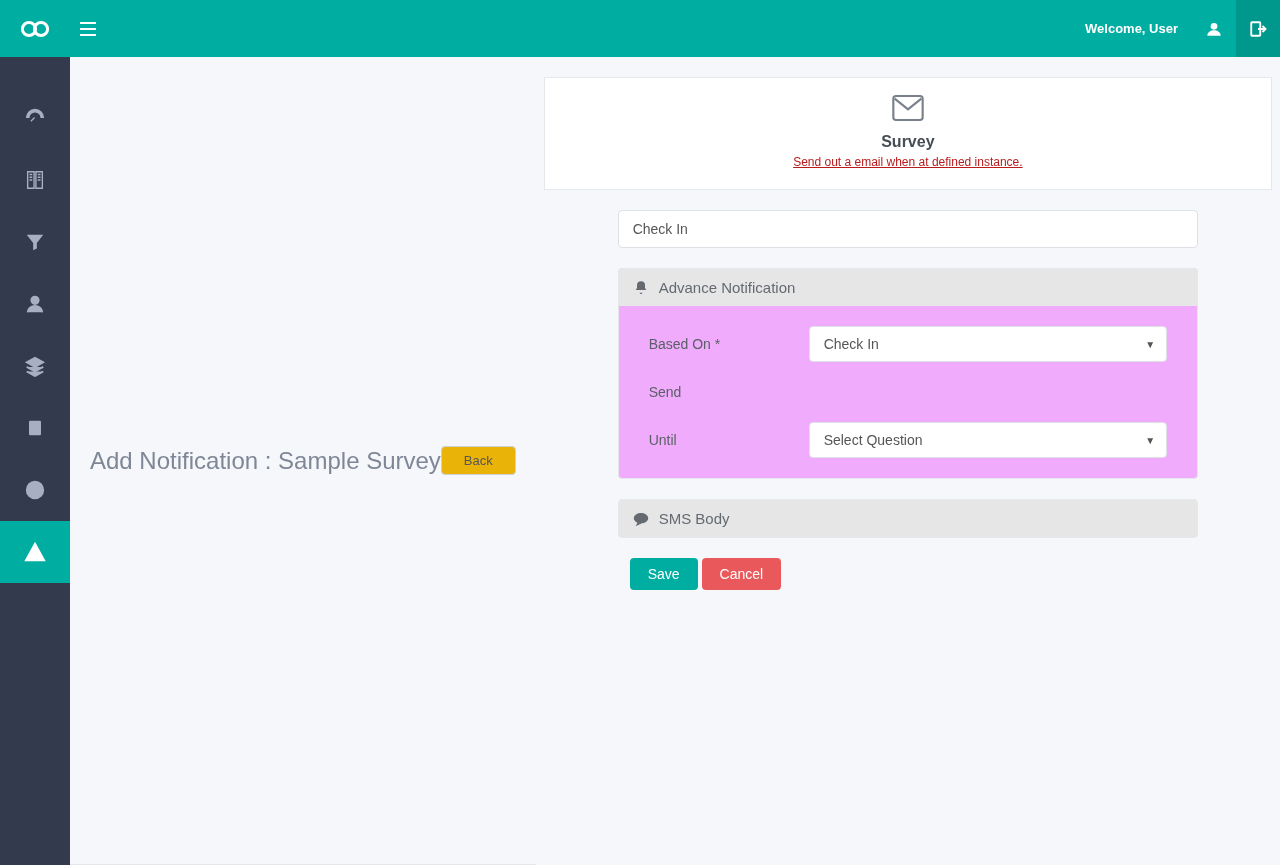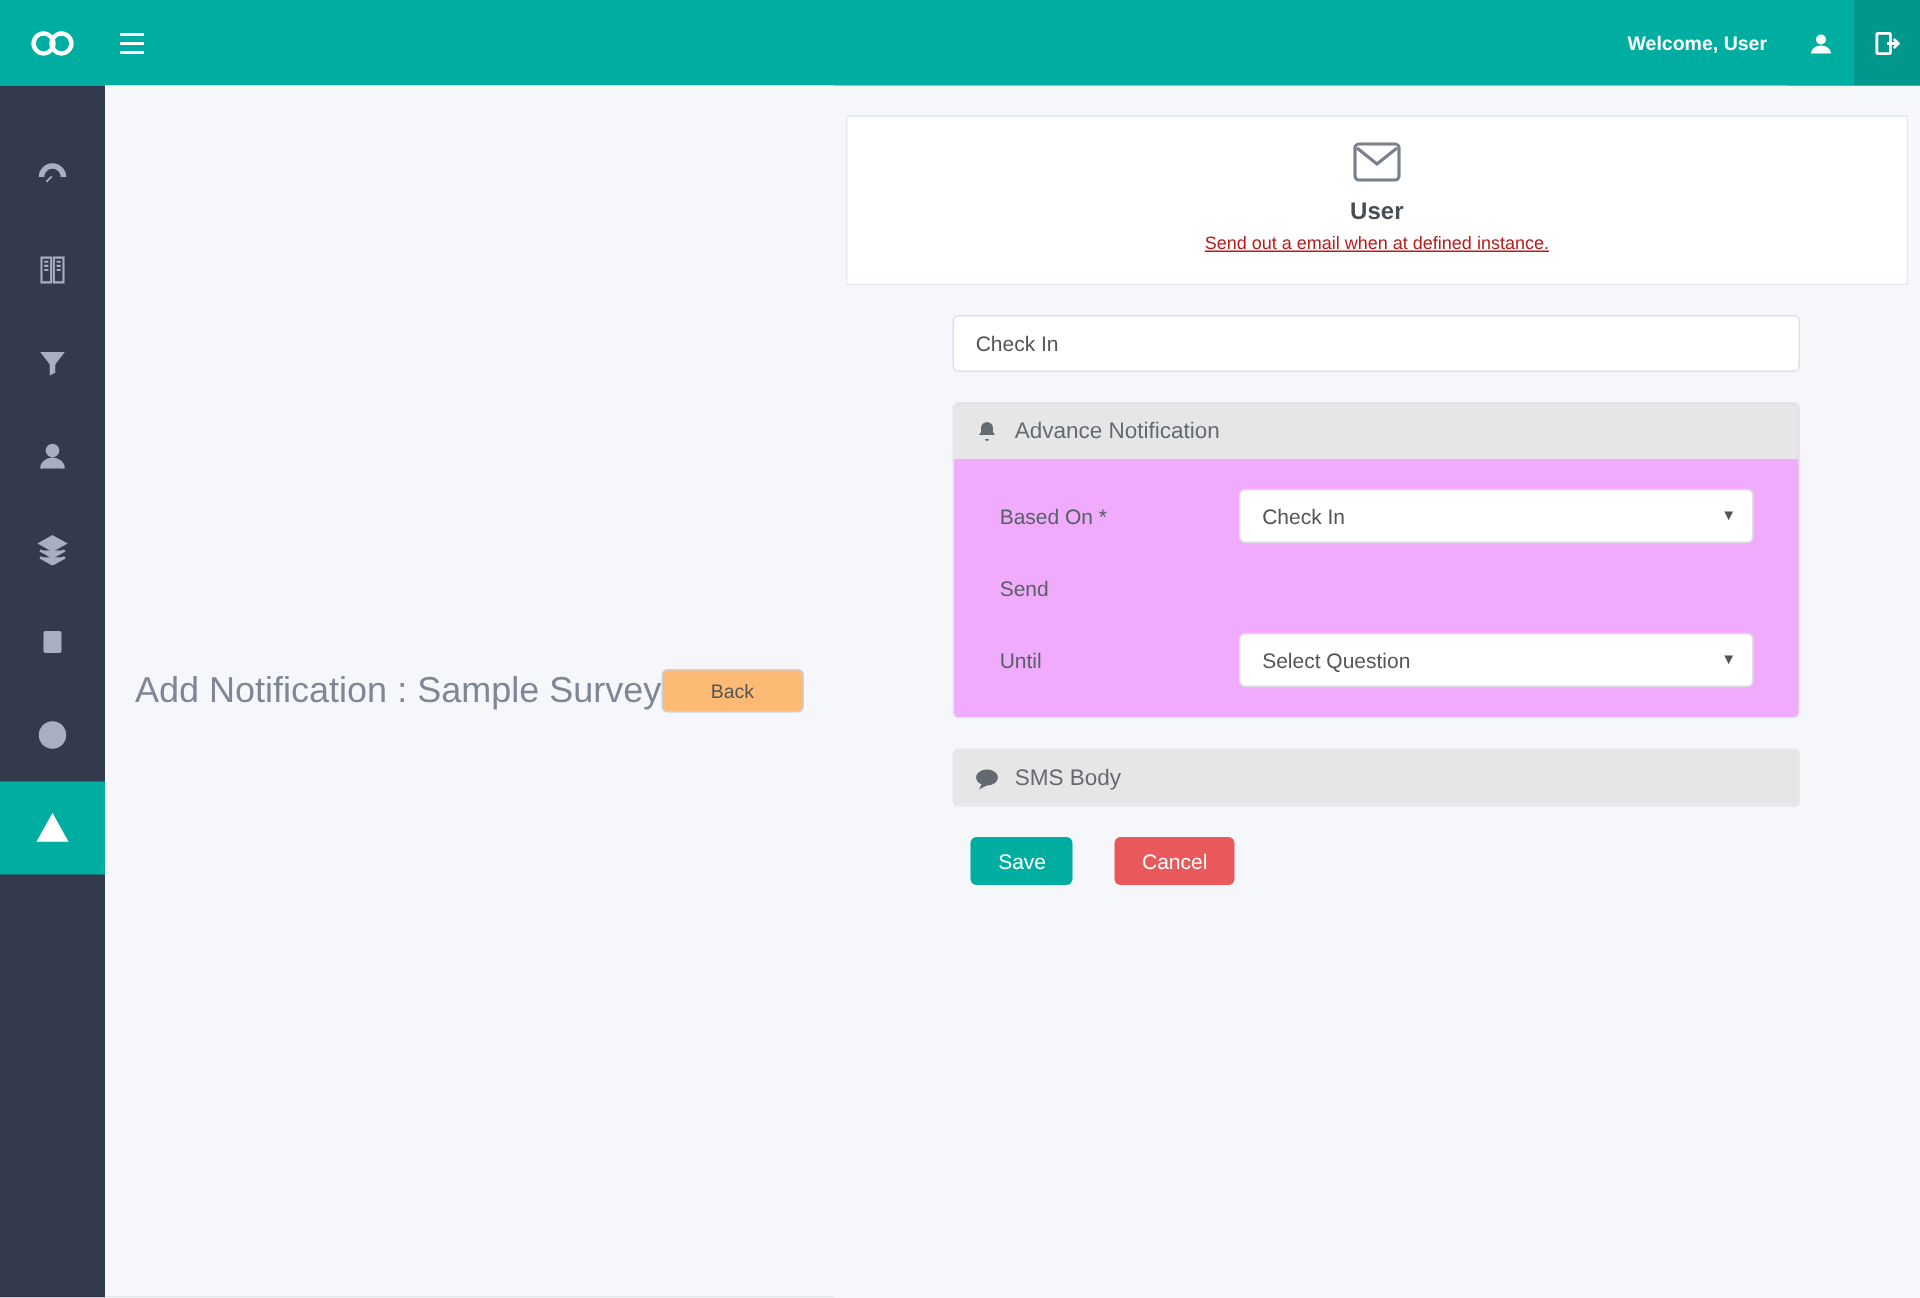--- a/index.html
+++ b/index.html
@@ -19,21 +19,21 @@
   .layout { display:flex; min-height: calc(100vh - 57px); }
   .sidebar { width: 70px; background: #333a4d; display:flex; flex-direction:column; align-items:center; padding-top:30px;}
   .side-item { width:70px; height:62px; display:flex; align-items:center; justify-content:center; cursor:pointer; }
   .side-item.active { background:#00aea1; }
   .side-svg { width:22px; height:22px; fill:#a8afc1; }
   .side-item.active .side-svg { fill:#fff; }
   
   .main { flex:1; display:flex; flex-direction:row; }
   .page-header { background:#f5f7fa; border-bottom:1px solid #e4e7ec; padding: 14px 20px; display:flex; align-items:center; }
   .page-header h1 { font-size: 24px; font-weight: 400; color: #7f8797; }
-  .page-header .back-btn { margin-left:auto; background:#fdba74; border:1px solid #ccd0d7; border-radius:4px; padding:6px 32px; font-size:13px; color:#555; cursor:pointer;}
+  .page-header .back-btn { margin-left:auto; background:#eab308; border:1px solid #ccd0d7; border-radius:4px; padding:6px 22px; font-size:13px; color:#555; cursor:pointer;}
   
   .content { padding: 20px 0 0 0; flex:1; }
   .tab-row { display:flex; margin: 0 8px; border:1px solid #e4e7ec; background:#fff; }
   .tab { flex:1; text-align:center; padding: 16px 10px 20px 10px; cursor:pointer; }
   .tab.inactive { background:#fff; color:#79808a; }
   .tab.active { background:#6e9bdf; color:#fff; }
   .tab-icon { font-size:28px; line-height:1; }
   .tab-title { font-weight:bold; font-size:16px; margin-top:6px;}
   .tab.inactive .tab-title { color:#474d54;}
   .tab-sub { font-size:12px; margin-top:4px;}
@@ -52,21 +52,21 @@
   .form-control { flex:1; }
   .select-wrap { position:relative; }
   select.sel { width:100%; padding:9px 30px 9px 14px; border:1px solid #dde0e5; border-radius:4px; font-size:14px; color:#555; background:#fff; appearance:none; -webkit-appearance:none;}
   .sel-arrow { position:absolute; right:12px; top:50%; transform:translateY(-50%); font-size:10px; color:#555; pointer-events:none;}
   .send-row { display:flex; align-items:center; gap:10px;}
   .small-label { color:#5a5f66; font-size:14px;}
   .num-input { width:160px; padding:9px 12px; border:1px solid #dde0e5; border-radius:4px; font-size:14px; color:#555;}
   .text-input { width:100%; padding:9px 14px; border:1px solid #dde0e5; border-radius:4px; font-size:14px; color:#555;}
   .textarea { width:100%; padding:9px 14px; border:1px solid #dde0e5; border-radius:4px; font-size:14px; color:#555; height:56px; resize:both;}
   
-  .actions { margin-top:20px; display:flex; gap:28px; padding-left:12px; padding-bottom:30px;}
+  .actions { margin-top:20px; display:flex; gap:4px; padding-left:12px; padding-bottom:30px;}
   .btn { padding:8px 18px; border:none; border-radius:4px; font-size:14px; color:#fff; cursor:pointer;}
   .btn-save { background:#00aea1; }
   .btn-cancel { background:#e9595b; }
 </style>
 </head>
 <body>
 
 <div class="topbar">
   <div class="logo-cell">
     <svg class="logo-svg" viewBox="0 0 100 60">
@@ -154,21 +154,21 @@
 
     <div class="content">
       <div class="tab-row">
         <div class="tab inactive">
           <div class="tab-icon">
             <svg width="32" height="28" viewBox="0 0 24 20" fill="none" stroke="#79808a" stroke-width="1.6">
                 <rect x="1" y="1" width="22" height="18" rx="2"></rect>
                 <path d="M2 3l10 8 10-8"></path>
               </svg>
           </div>
-          <div class="tab-title">User</div>
+          <div class="tab-title">Survey</div>
           <div class="tab-sub">Send out a email when at defined instance.</div>
         </div>
       </div>
 
       <div class="form-wrap">
         <input class="name-input" type="text" value="Check In" style="">
 
         <div class="panel">
           <div class="panel-header">
             <svg class="ph-icon" viewBox="0 0 24 24">

